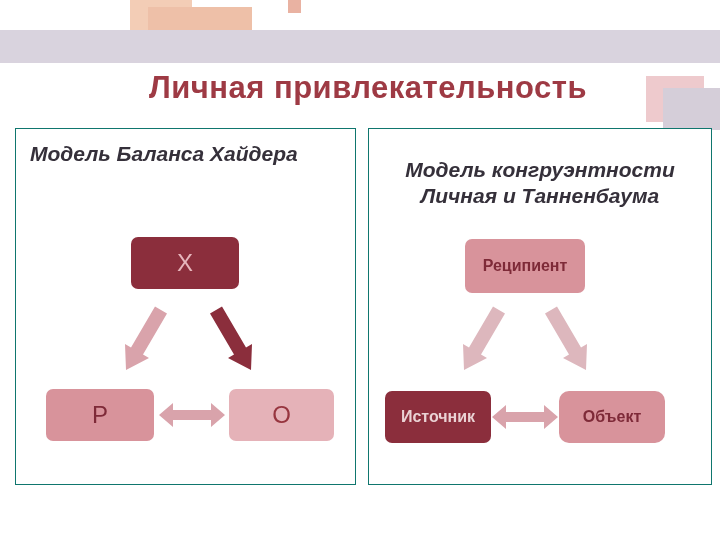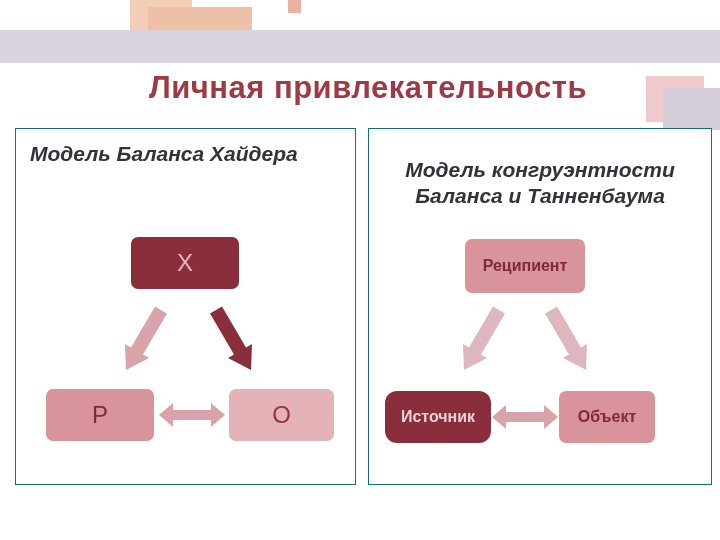--- a/index.html
+++ b/index.html
@@ -57,24 +57,24 @@
   .node-o { left: 213px; top: 260px; width: 105px; height: 52px;
             background: #e5b2b8; color: #97353f; font-size: 24px; }
 
   
   .node-recipient { left: 96px; top: 110px; width: 120px; height: 54px;
                     background: #d8939b; color: #7e2a38;
                     font-size: 16px; font-weight: bold;
                     padding: 6px 10px; word-break: break-all; line-height: 1.2; }
   .node-source { left: 16px;  top: 262px; width: 106px; height: 52px;
                  background: #8b2e3c; color: #ead2d4;
-                 font-size: 16px; font-weight: bold; border-radius: 12px; }
-  .node-object { left: 190px; top: 262px; width: 96px; height: 52px;
+                 font-size: 16px; font-weight: bold; }
+  .node-object { left: 190px; top: 262px; width: 106px; height: 52px;
                  background: #d8939b; color: #7e2a38;
-                 font-size: 16px; font-weight: bold; }
+                 font-size: 16px; font-weight: bold; border-radius: 10px; }
 
   .arrow { position: absolute; line-height: 0; }
   .arrow-xp { left: 95px;  top: 176px; }
   .arrow-xo { left: 190px; top: 176px; }
   .arrow-po { left: 141px; top: 273px; }
   .arrow-rs { left: 80px;  top: 176px; }
   .arrow-ro { left: 172px; top: 176px; }
   .arrow-so { left: 121px; top: 275px; }
 </style>
 </head>
@@ -113,21 +113,21 @@
     <div class="arrow arrow-po">
       <svg width="70" height="26" viewBox="0 0 70 26">
         <polygon points="2,13 16,1 16,8 54,8 54,1 68,13 54,25 54,18 16,18 16,25" fill="#d9a3ab"></polygon>
       </svg>
     </div>
   </section>
 
   <section class="panel panel-right">
     <h2 class="panel-title">
       <span>Модель конгруэнтности</span><br>
-      <span>Баланса и Танненбаума</span>
+      <span>Личная и Танненбаума</span>
     </h2>
 
     <div class="node node-recipient">Реципиент</div>
 
     <div class="arrow arrow-rs">
       <svg width="60" height="75" viewBox="0 0 60 75">
         <polygon points="44,1.5 20,42.5 14,39 15,65 38,53 32,49.5 56,8.5" fill="#ddb7bd"></polygon>
       </svg>
     </div>
     <div class="arrow arrow-ro">

